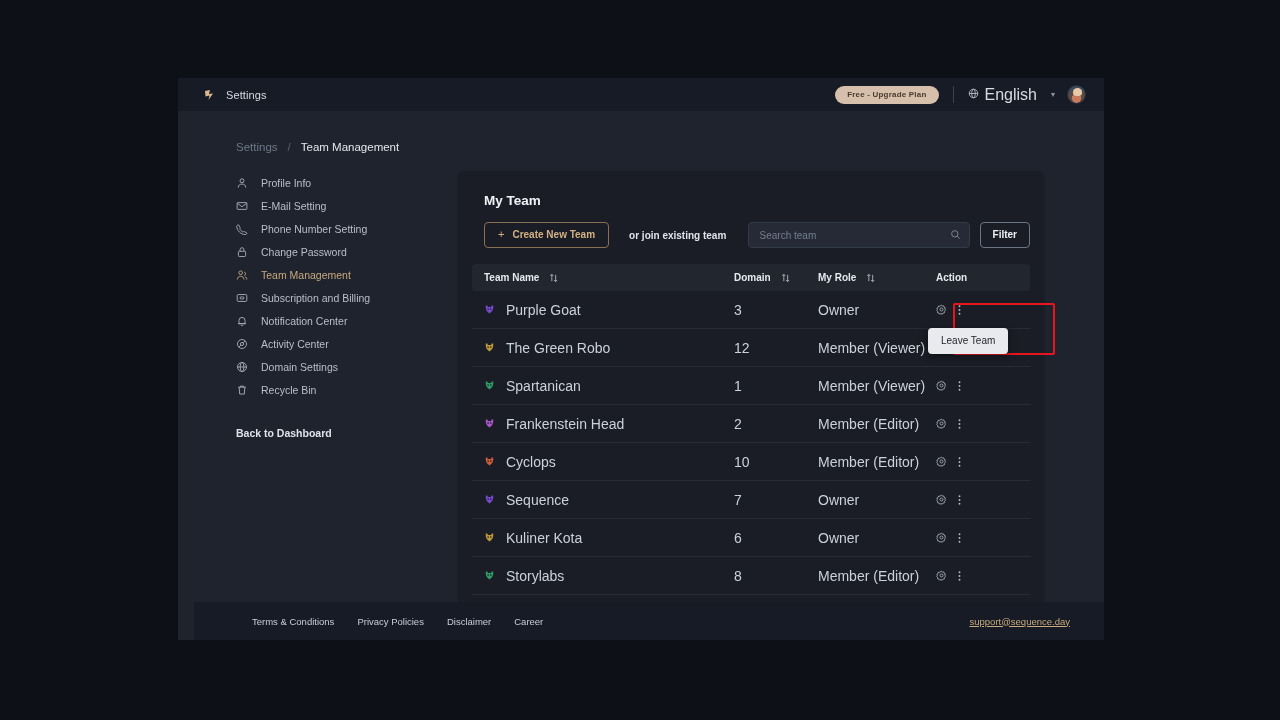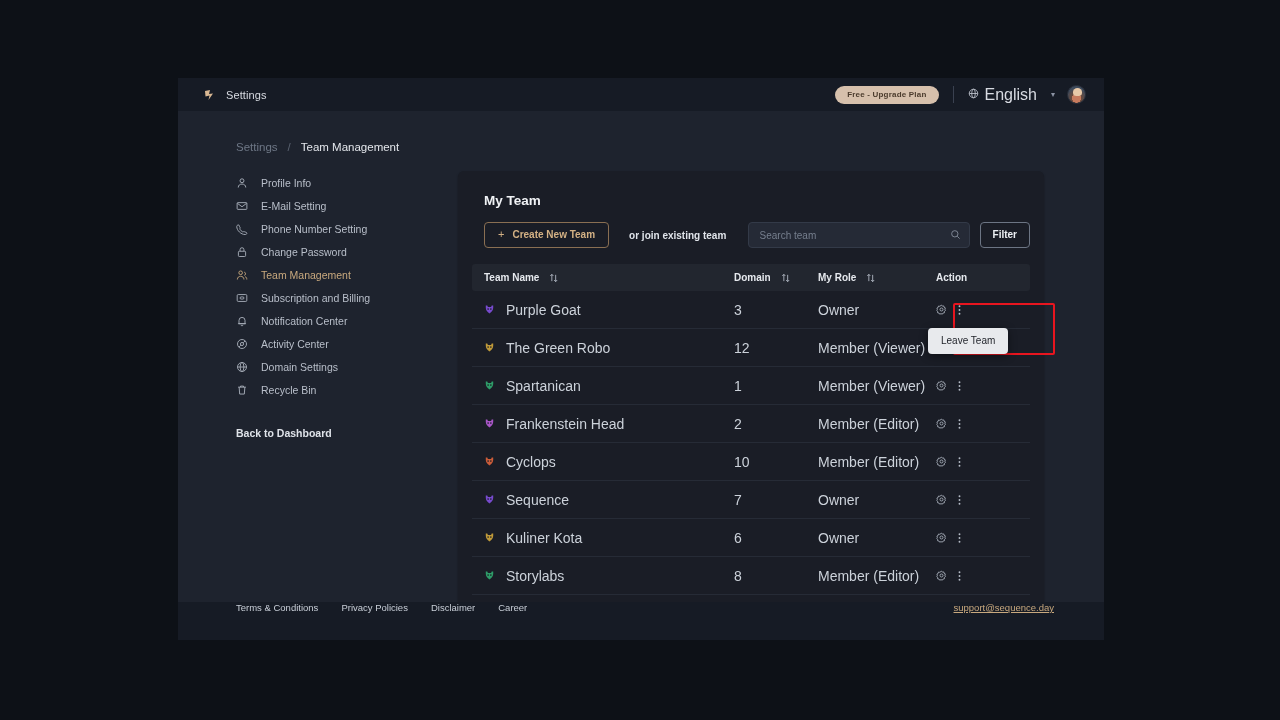--- a/index.html
+++ b/index.html
@@ -205,24 +205,24 @@
   .redbox {
     position: absolute;
     border: 2px solid #e8151f;
     border-radius: 2px;
     pointer-events: none;
     z-index: 25;
   }
 
   
   .footer {
-    position: absolute; left: 0; bottom: 0;
+    position: absolute; left: 16px; bottom: 0;
     width: 100%; height: 38px;
     background: #161b25;
-    display: flex; align-items: flex-start;
+    display: flex; align-items: center;
     padding: 0 50px 0 58px;
   }
   .flinks { display: flex; gap: 23px; }
   .flink { font-size: 9.5px; color: #c8ced7; cursor: pointer; }
   .fmail {
     margin-left: auto; font-size: 9.5px;
     color: #c9a97e; text-decoration: underline; cursor: pointer;
   }
 </style>
 </head>

